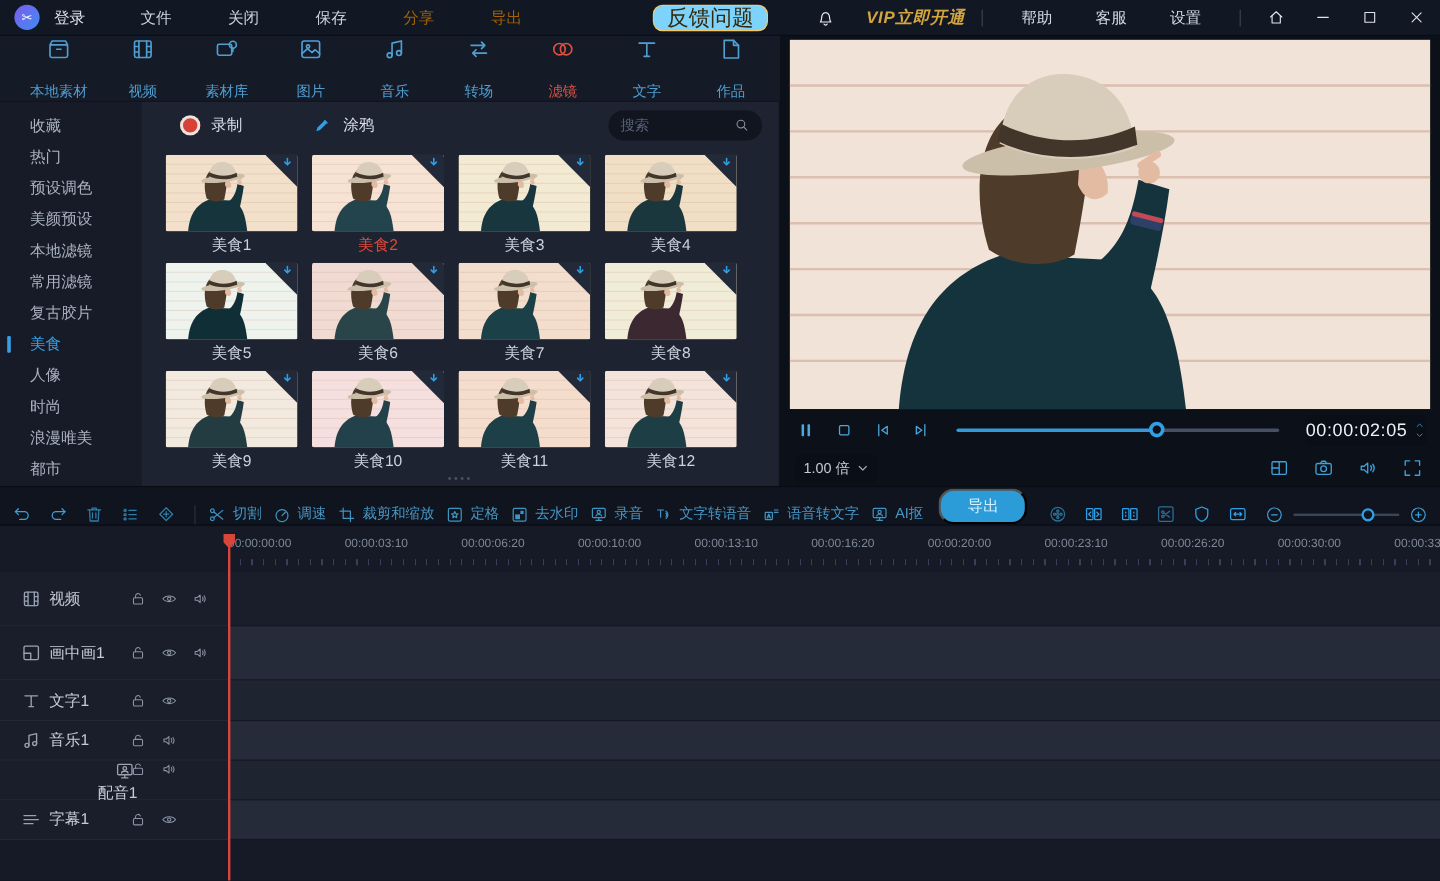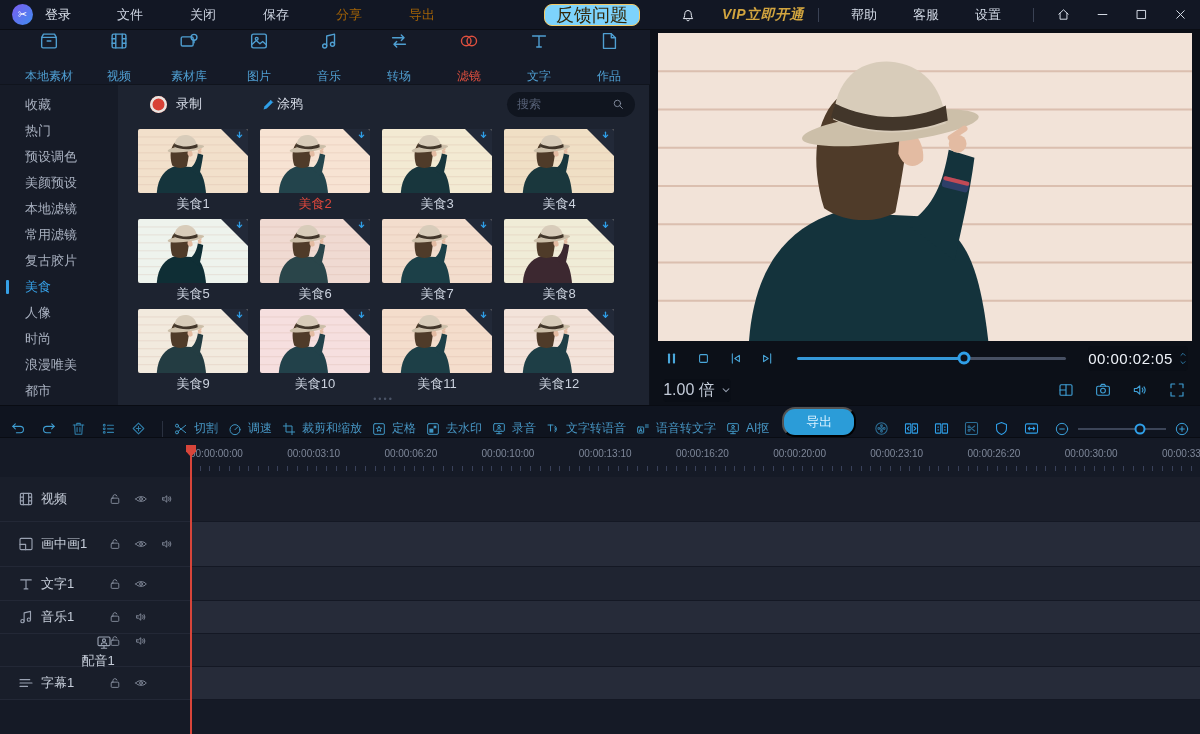--- a/index.html
+++ b/index.html
@@ -35,21 +35,21 @@
   .sidebar{position:absolute;top:85px;left:0;width:118px;height:320px;background:#161b27;padding-top:7px;box-sizing:border-box;}
   .side-item{position:relative;height:26px;line-height:26px;padding-left:25px;color:#a9b1c0;font-size:13px;cursor:pointer;}
   .side-item.active{color:#36a0e6;}
   .side-item.active::before{content:"";position:absolute;left:6px;top:6px;width:3px;height:14px;background:#36a0e6;border-radius:1px;}
 
   
   .fpanel{position:absolute;top:85px;left:118px;width:532px;height:320px;background:#1d2330;border-right:1px solid #0e121b;box-sizing:border-box;}
   .fp-head{height:38px;display:flex;align-items:center;padding:0 14px;}
   .rec-btn{display:flex;align-items:center;gap:9px;margin-left:18px;color:#d8dee9;cursor:pointer;}
   .rec-dot{width:17px;height:17px;border-radius:50%;background:#d84136;box-shadow:inset 0 0 0 2.5px #e9e5e1;}
-  .doodle-btn{display:flex;align-items:center;margin-left:58px;color:#d8dee9;cursor:pointer;}
+  .doodle-btn{display:flex;align-items:center;gap:9px;margin-left:58px;color:#d8dee9;cursor:pointer;}
   .doodle-btn .ic{width:17px;height:17px;color:#2f9fe8;}
   .searchbox{margin-left:auto;width:128px;height:25px;background:#10151f;border-radius:13px;display:flex;align-items:center;padding:0 10px;box-sizing:border-box;}
   .searchbox .ph{color:#566076;font-size:12px;}
   .searchbox .ic{width:14px;height:14px;color:#8a93a6;margin-left:auto;}
   .fgrid{position:absolute;top:44px;left:20px;width:500px;display:grid;grid-template-columns:repeat(4,110px);column-gap:12px;row-gap:2px;}
   .fcard{width:110px;cursor:pointer;}
   .fthumb{position:relative;width:110px;height:64px;border-radius:2px;overflow:hidden;background:#333;}
   .fbadge{position:absolute;top:0;right:0;width:27px;height:27px;background:#222938;clip-path:polygon(0 0,100% 0,100% 100%);}
   .fbadge .ic{position:absolute;top:1px;right:2px;width:13px;height:13px;color:#2f9fe8;}
   .fname{height:24px;line-height:22px;text-align:center;font-size:13px;color:#ccd3df;}
@@ -62,21 +62,21 @@
   .pcr1{position:absolute;top:314px;left:13px;right:12px;height:28px;display:flex;align-items:center;}
   .pbtn{width:17px;height:17px;color:#4aa8dc;margin-right:15px;cursor:pointer;}
   .seek{flex:1;height:14px;display:flex;align-items:center;position:relative;margin:0 14px 0 6px;cursor:pointer;}
   .seek .tr{width:100%;height:3px;border-radius:2px;background:linear-gradient(90deg,#3598d8 0 62%,#475063 62% 100%);}
   .seek .knob{position:absolute;left:62%;top:50%;transform:translate(-50%,-50%);width:13px;height:13px;border-radius:50%;background:#0c1018;border:3px solid #2f9fe8;box-sizing:border-box;}
   .timebox{width:100px;height:25px;background:#0a0e16;border-radius:4px;display:flex;align-items:center;justify-content:center;gap:5px;margin-left:8px;}
   .timebox .tc{color:#eef2f8;font-size:15px;letter-spacing:.5px;}
   .spin{display:flex;flex-direction:column;gap:1px;cursor:pointer;}
   .spin .ic{width:10px;height:7px;color:#3a9fd8;}
   .pcr2{position:absolute;top:347px;left:13px;right:14px;height:26px;display:flex;align-items:center;}
-  .speedbox{width:68px;height:23px;background:#0a0e16;border-radius:4px;display:flex;align-items:center;justify-content:center;gap:6px;color:#c3cbd8;font-size:16px;cursor:pointer;}
+  .speedbox{width:68px;height:23px;background:#0a0e16;border-radius:4px;display:flex;align-items:center;justify-content:center;gap:6px;color:#c3cbd8;font-size:12px;cursor:pointer;}
   .speedbox .ic{width:10px;height:10px;color:#9aa3b4;}
   .pc-tools{margin-left:auto;display:flex;gap:19px;}
   .pc-tools .ic{width:18px;height:18px;color:#3f9fd6;cursor:pointer;}
 
   
   .toolbar{position:absolute;top:405px;left:0;width:1200px;height:33px;background:#0f141f;border-top:1px solid #090c13;border-bottom:1px solid #090c13;display:flex;align-items:flex-end;padding:0 10px;box-sizing:border-box;color:#4aa2d4;}
   .hico{width:17px;height:17px;margin-right:13px;cursor:pointer;color:#3f9ed2;}
   .hico.dim{color:#2f7da8;}
   .tsep{width:1px;height:16px;background:#2a3140;margin:0 10px 0 2px;}
   .tool{display:flex;align-items:center;gap:5px;margin-right:9px;cursor:pointer;}

